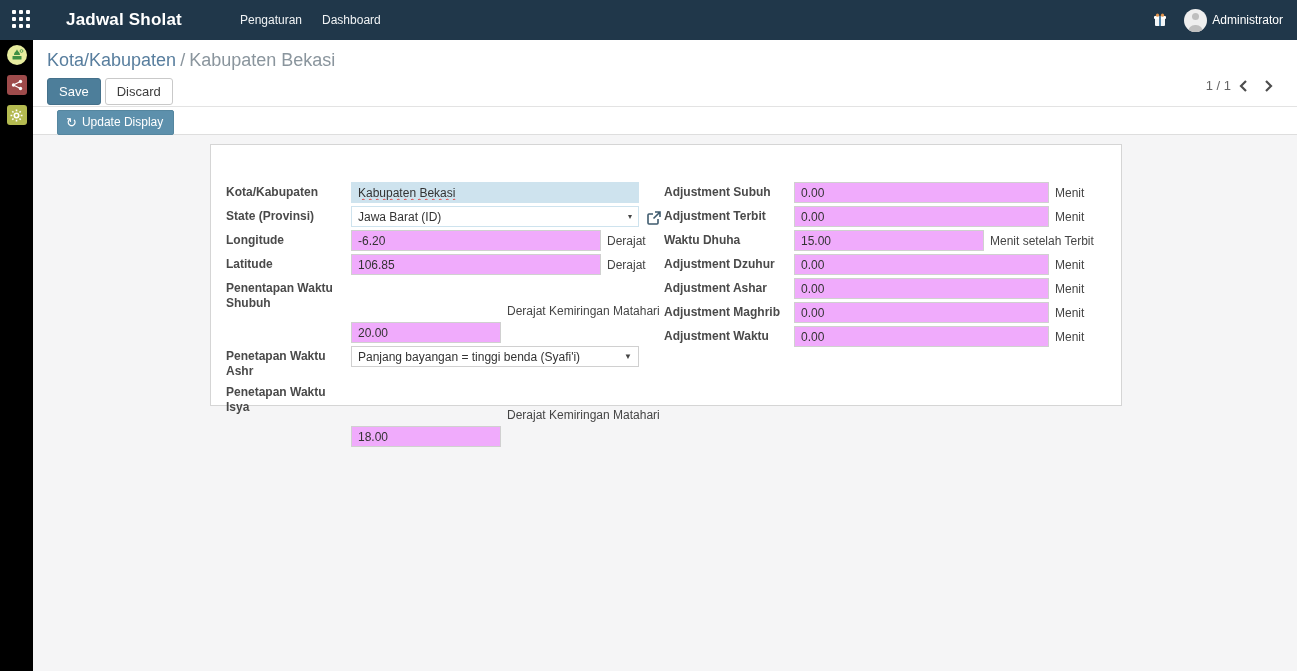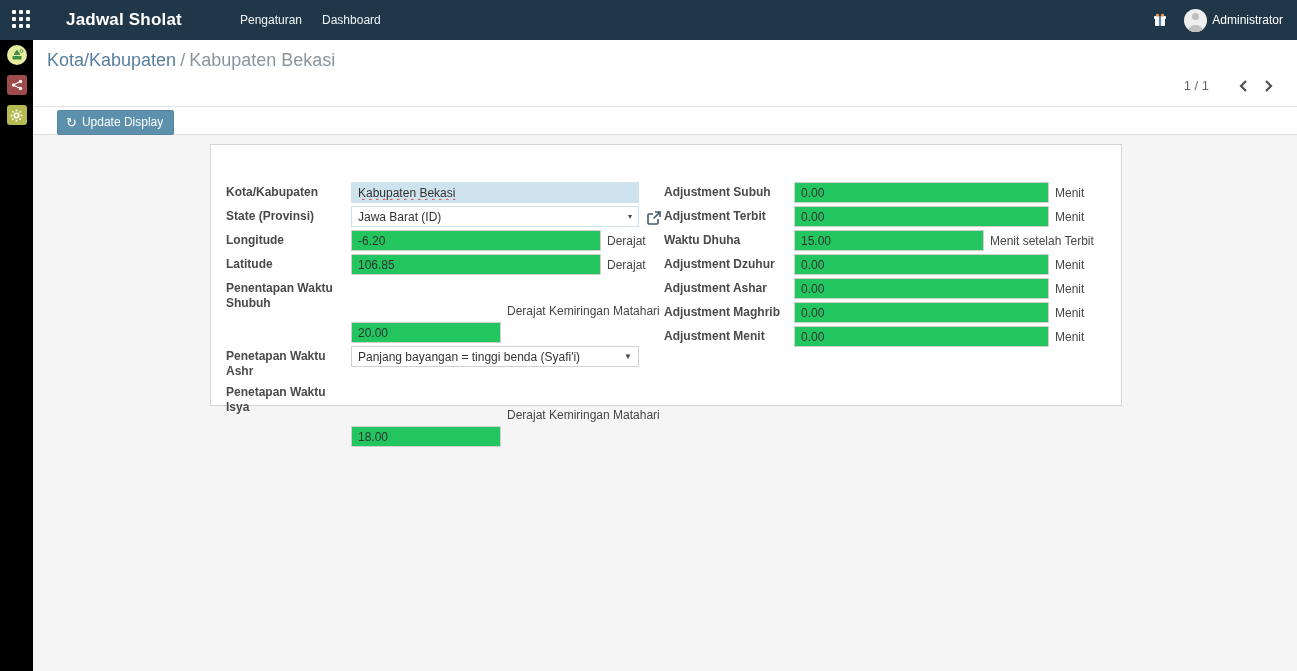--- a/index.html
+++ b/index.html
@@ -32,38 +32,38 @@
   .control-panel { background:#fff; height:67px; padding:9px 16px 0 14px; border-bottom:1px solid #e3e3e3; position:relative; }
   .breadcrumb { font-size:18px; line-height:22px; }
   .bc-link { color:#587e9e; cursor:pointer; }
   .bc-sep { color:#8a959d; padding:0 4px; }
   .bc-current { color:#8a959d; }
   .cp-buttons { margin-top:7px; display:flex; }
   .btn { font-size:13px; line-height:1; padding:6px 11px; border-radius:3px; cursor:pointer; border:1px solid transparent; }
   .btn-save { background:#4d7e9a; border-color:#45718b; color:#fff; margin-right:4px; }
   .btn-discard { background:#fff; border-color:#c9c9c9; color:#3c3c3c; }
   .pager { position:absolute; right:16px; top:38px; display:flex; align-items:center; color:#666; font-size:13px; }
-  .pager-count { margin-right:22px; }
+  .pager-count { }
   .pg-chev { padding:0 8px; cursor:pointer; display:flex; align-items:center; }
 
   .button-box { background:#fff; height:28px; border-bottom:1px solid #dedede; padding:3px 0 0 24px; }
   .btn-update { background:#5d90ac; border:1px solid #55869f; color:#fff; font-size:12px;
                 padding:4px 10px 5px 8px; border-radius:2px; cursor:pointer; display:inline-flex; align-items:center; }
   .btn-update .refresh { font-size:13px; margin-right:5px; line-height:1; }
 
   .main { height:535px; padding:9px 0 0 177px; }
   .sheet { width:912px; height:262px; background:#fff; border:1px solid #d5d5d5; display:flex; padding:37px 0 0 15px; }
   .col-left { width:438px; }
   .col-right { width:430px; }
 
   .row { display:flex; align-items:flex-start; margin-bottom:3px; }
   .lbl { font-weight:bold; color:#4a4a4a; width:120px; margin-right:5px; line-height:15px; padding-top:3px; }
   .col-right .lbl { width:126px; margin-right:4px; }
   .fw { display:flex; align-items:center; }
-  .inp { height:21px; border:1px solid #d0d0d0; background:#22c55e; font-family:"Liberation Sans",sans-serif;
+  .inp { height:21px; border:1px solid #d0d0d0; background:#f0abfc; font-family:"Liberation Sans",sans-serif;
          font-size:12px; color:#333; padding:0 0 0 6px; outline:none; }
   .req { background:#cee3ee; border-color:#cee3ee; }
   .req.squiggle { text-decoration:underline wavy #e03c3c 1px; text-decoration-skip-ink:none; }
   .w288 { width:288px; } .w250 { width:250px; } .w150 { width:150px;margin-top:44px; } .w255 { width:255px; } .w190 { width:190px; }
   .sel { height:21px; display:flex; align-items:center; justify-content:space-between; padding:0 6px; cursor:pointer;
          border:1px solid #d0d0d0; background:#fff; color:#333; }
   .sel.req { border-color:#cee3ee; }
   .caret { font-size:8px; color:#444; margin-left:6px; }
   .sfx { margin-left:6px; color:#454545; white-space:nowrap; padding-top:1px; }
   .extlink { margin-left:8px; display:flex; align-items:center; cursor:pointer; padding-top:2px; }
@@ -133,20 +133,24 @@
     </svg>
   </span>
 </aside>
 
 <div class="content">
 
   <div class="control-panel">
     <div class="breadcrumb">
       <span class="bc-link">Kota/Kabupaten</span><span class="bc-sep">/</span><span class="bc-current">Kabupaten Bekasi</span>
     </div>
+    <div class="cp-buttons">
+      <button class="btn btn-save">Save</button>
+      <button class="btn btn-discard">Discard</button>
+    </div>
     <div class="pager">
       <span class="pager-count">1 / 1</span>
       <span class="pg-chev">
         <svg width="9" height="12" viewBox="0 0 9 12">
             <polyline points="7,1 2,6 7,11" fill="none" stroke="#4d4d4d" stroke-width="2.2"></polyline>
           </svg>
       </span>
       <span class="pg-chev">
         <svg width="9" height="12" viewBox="0 0 9 12">
             <polyline points="2,1 7,6 2,11" fill="none" stroke="#4d4d4d" stroke-width="2.2"></polyline>
@@ -263,21 +267,21 @@
           </div>
         </div>
         <div class="row">
           <label class="lbl">Adjustment Maghrib</label>
           <div class="fw">
             <input class="inp w255" value="0.00" style="">
             <span class="sfx">Menit</span>
           </div>
         </div>
         <div class="row">
-          <label class="lbl">Adjustment Menit</label>
+          <label class="lbl">Adjustment Waktu</label>
           <div class="fw">
             <input class="inp w255" value="0.00" style="">
             <span class="sfx">Menit</span>
           </div>
         </div>
       </div>
 
     </div>
   </div>
 </div>

